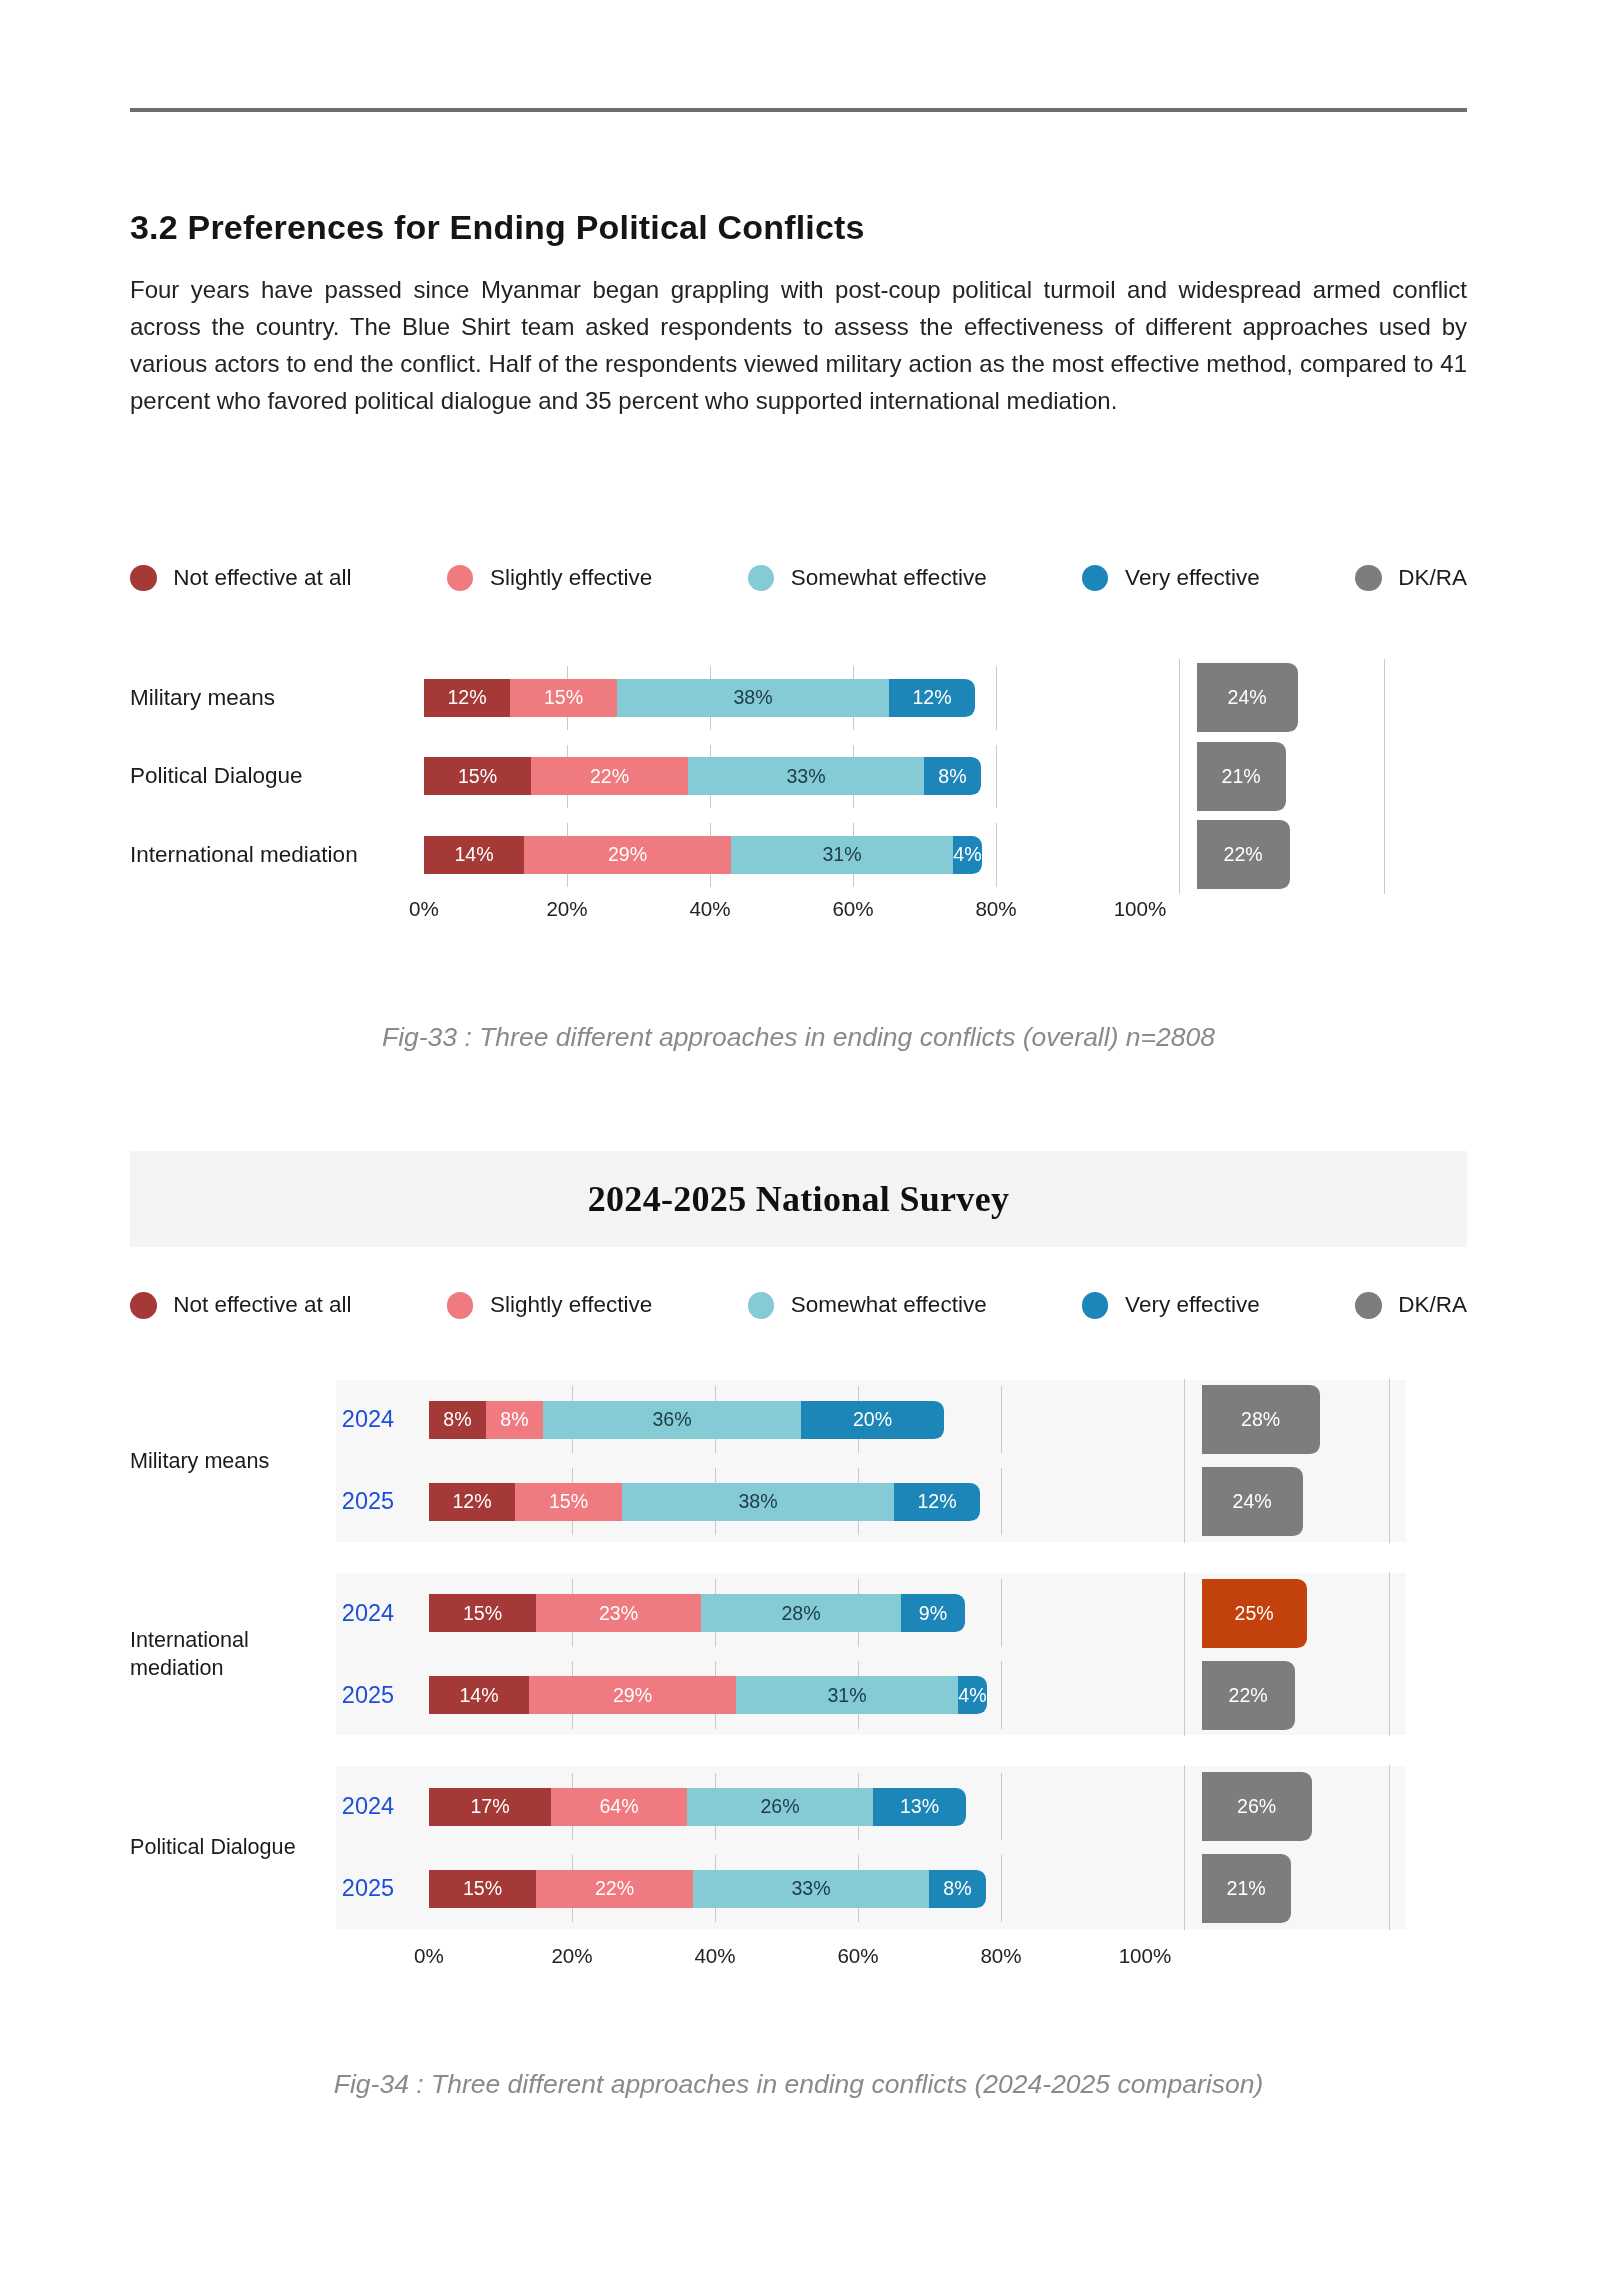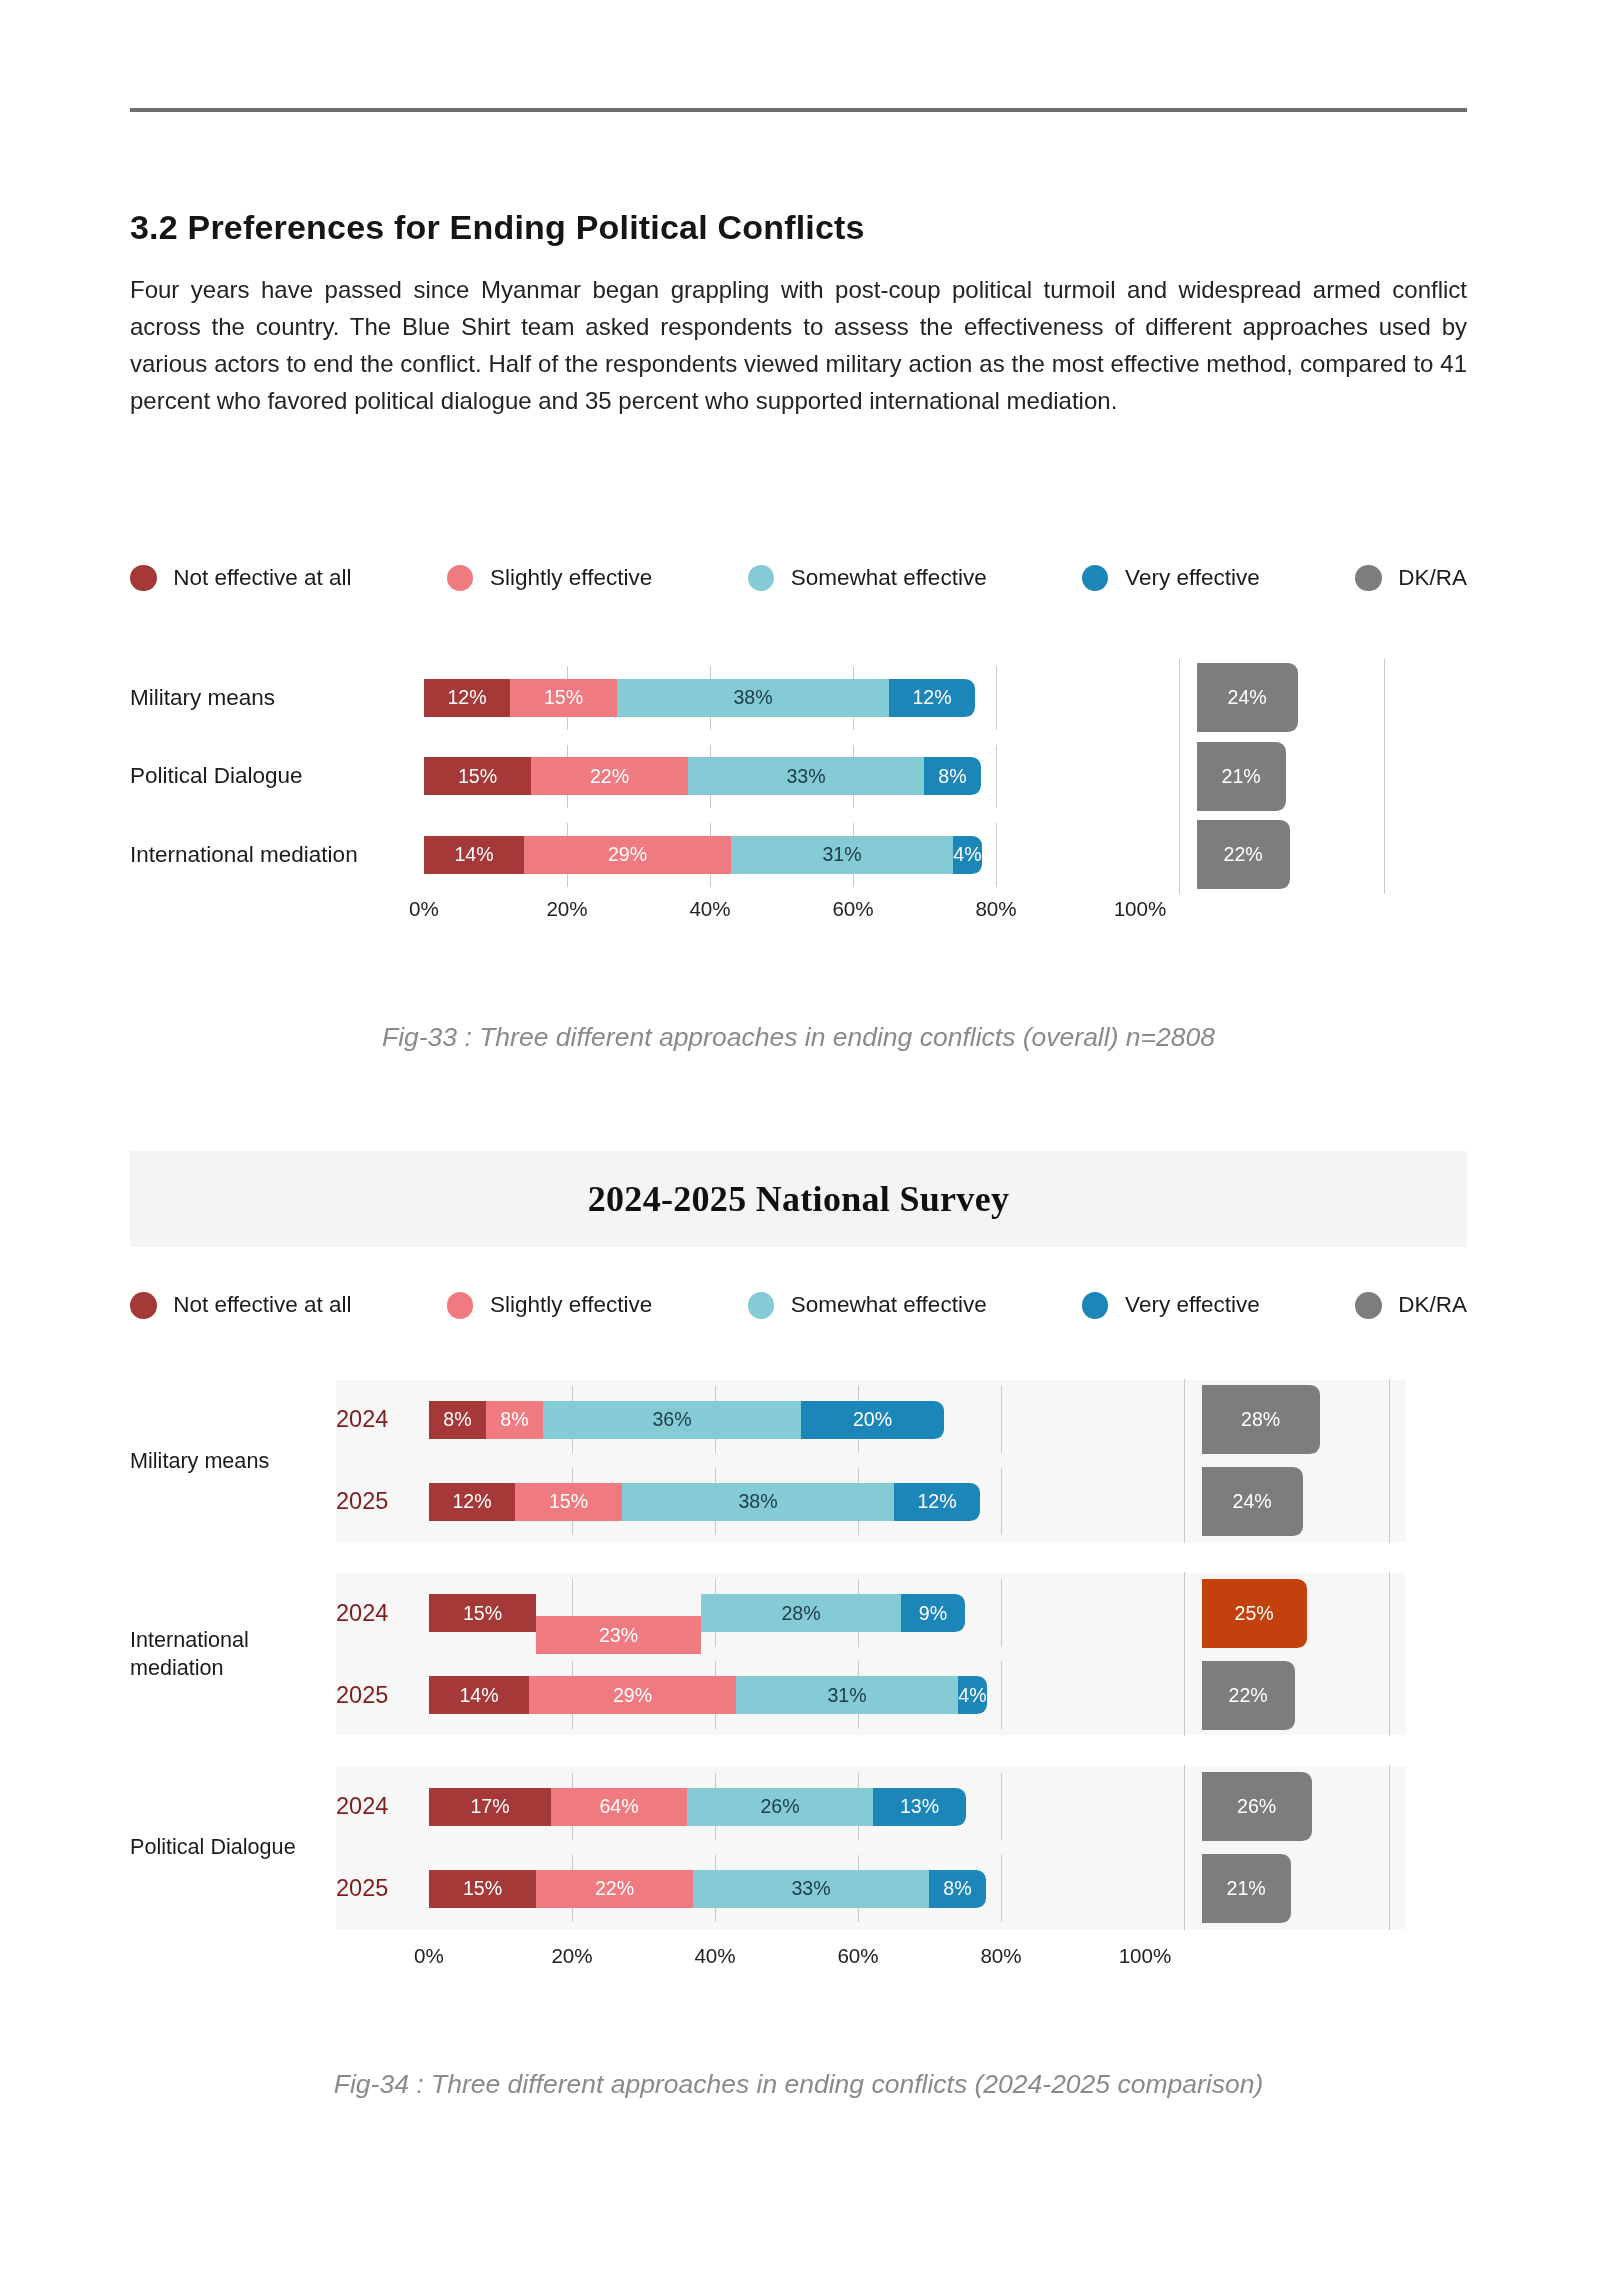--- a/index.html
+++ b/index.html
@@ -46,21 +46,21 @@
   .band{margin-top:98px;height:96px;display:flex;align-items:center;justify-content:center;font-family:Liberation Serif, serif;}
   .band-title{font-size:36px;font-weight:700;color:#101010;letter-spacing:0.3px;}
   
   .fig34{margin-top:61px;}
   .group{display:flex;align-items:center;margin-top:31px;}
   .group:first-child{margin-top:0;}
   .group-label{width:206px;font-size:21.6px;color:#1b1b1b;line-height:1.3;}
   .panel{padding:13.7px 15.7px 13.7px 0;}
   .prow{display:flex;align-items:center;margin-top:29px;}
   .prow:first-child{margin-top:0;}
-  .year{width:93px;box-sizing:border-box;text-align:left;padding-right:29px;font-size:23.5px;color:#7f1d1d;}
+  .year{width:93px;box-sizing:border-box;text-align:center;padding-right:29px;font-size:23.5px;color:#1d4ed8;}
   .fig34 .grid-v{top:-14.7px;bottom:-14.7px;}
   .fig34 .dkra-zone::before,.fig34 .dkra-zone::after{top:-14.7px;bottom:-14.7px;}
   .axis34{margin-left:299px;width:716px;}
   .axis33{margin-left:294px;width:716px;}
 </style>
 </head>
 <body>
 
 <div class="page">
 
@@ -244,21 +244,21 @@
           <div class="prow">
             <div class="year">2024</div>
             <div class="bar-row">
               <div class="plot">
                 <div class="grid-v" style="left: 143px;"></div>
                 <div class="grid-v" style="left: 286px;"></div>
                 <div class="grid-v" style="left: 429px;"></div>
                 <div class="grid-v" style="left: 572px;"></div>
                 <div class="stack">
                   <div class="seg" style="width: 107px; background: rgb(164, 57, 55);">15%</div>
-                  <div class="seg" style="width: 165px; background: rgb(239, 122, 127); margin-top: 22px;">23%</div>
+                  <div class="seg" style="width: 165px; background: rgb(239, 122, 127);">23%</div>
                   <div class="seg" style="width: 200px; background: rgb(133, 203, 214); color: rgb(28, 60, 71);">28%</div>
                   <div class="seg last" style="width: 64px; background: rgb(28, 134, 184);">9%</div>
                 </div>
               </div>
               <div class="dkra-zone">
                 <div class="dkra-bar" style="width: 105px; background: #c2410c;">25%</div>
               </div>
             </div>
           </div>
           <div class="prow">

